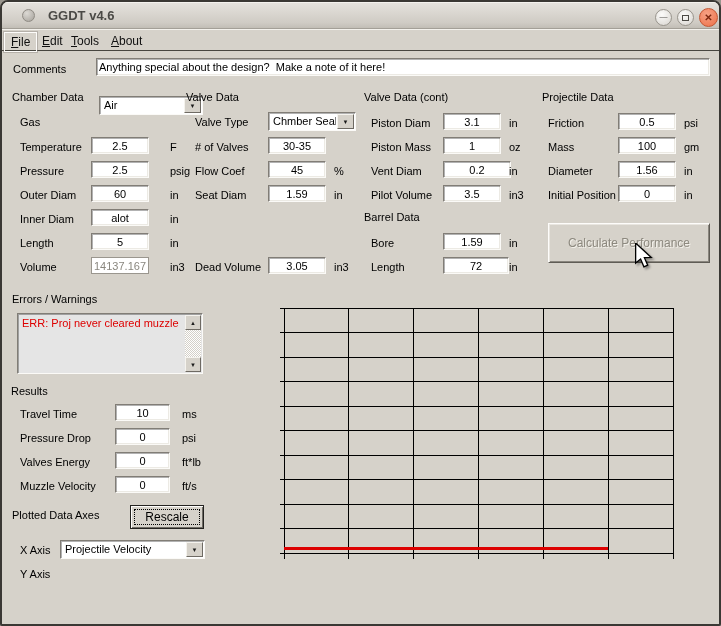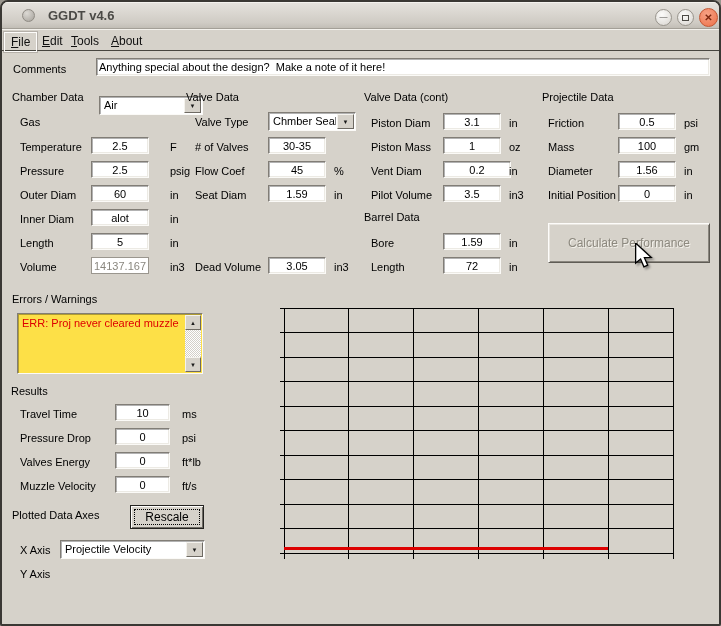--- a/index.html
+++ b/index.html
@@ -78,21 +78,21 @@
   .default-btn{
     position:absolute;background:#d6d2ca;border:1px solid #23221f;
     box-shadow:inset 1px 1px 0 #fdfcfa, inset -1px -1px 0 #6f6c65;
     font:11px "Liberation Sans",sans-serif;
     display:flex;align-items:center;justify-content:center;
   }
   .focus-rect{position:absolute;inset:3px;border:1px dotted #000;pointer-events:none;}
   .disabled-text{color:#8d897f;text-shadow:1px 1px 0 #f2f0ea;font-size:12px;}
   
   .listbox{
-    position:absolute;background:#fde047;
+    position:absolute;background:#e5e5e5;
     border:1px solid;border-color:#817d76 #fbfaf7 #fbfaf7 #817d76;
     box-shadow:inset 1px 1px 0 rgba(0,0,0,.30);
   }
   .err-msg{position:absolute;left:4px;top:3px;white-space:nowrap;font-size:11px;}
   .vscroll{
     position:absolute;top:1px;bottom:1px;right:1px;width:16px;
     background-image:conic-gradient(#ffffff 25%,#d4d0c8 0 50%,#ffffff 0 75%,#d4d0c8 0);
     background-size:2px 2px;
   }
   .sb-btn{
@@ -189,21 +189,21 @@
   <span class="lbl" style="left:507px;top:163px;">in</span>
   <span class="lbl" style="left:369px;top:187px;">Pilot Volume</span>
   <input class="tfield" style="left: 441px; top: 183px; width: 58px;" value="3.5">
   <span class="lbl" style="left:507px;top:187px;">in3</span>
 
   <span class="sec-title" style="left:362px;top:209px;">Barrel Data</span>
   <span class="lbl" style="left:369px;top:235px;">Bore</span>
   <input class="tfield" style="left: 441px; top: 231px; width: 58px;" value="1.59">
   <span class="lbl" style="left:507px;top:235px;">in</span>
   <span class="lbl" style="left:369px;top:259px;">Length</span>
-  <input class="tfield" style="left: 441px; top: 255px; width: 58px;" value="72">
+  <input class="tfield" style="left: 441px; top: 255px; width: 66px;" value="72">
   <span class="lbl" style="left:507px;top:259px;">in</span>
 
   <span class="sec-title" style="left:540px;top:89px;">Projectile Data</span>
   <span class="lbl" style="left:546px;top:115px;">Friction</span>
   <input class="tfield" style="left: 616px; top: 111px; width: 58px;" value="0.5">
   <span class="lbl" style="left:682px;top:115px;">psi</span>
   <span class="lbl" style="left:546px;top:139px;">Mass</span>
   <input class="tfield" style="left: 616px; top: 135px; width: 58px;" value="100">
   <span class="lbl" style="left:682px;top:139px;">gm</span>
   <span class="lbl" style="left:546px;top:163px;">Diameter</span>

